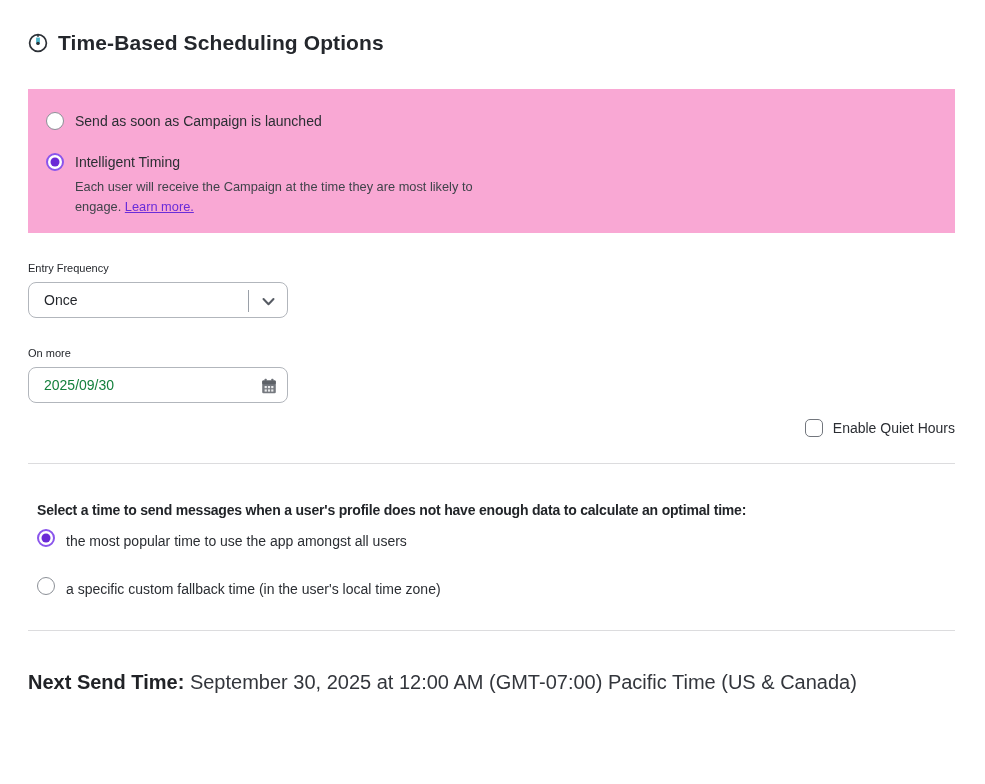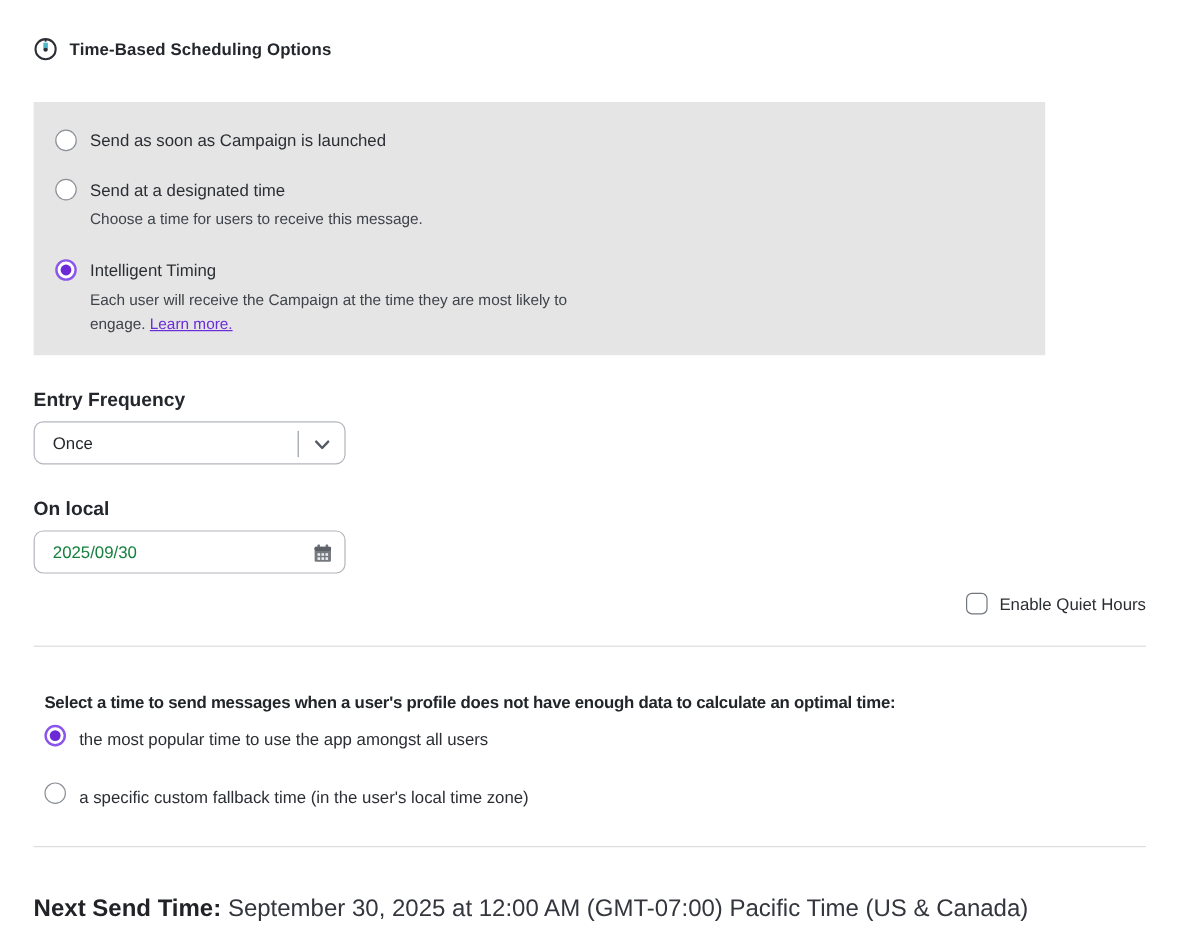--- a/index.html
+++ b/index.html
@@ -12,29 +12,29 @@
   }
   .page { padding-left: 28px; padding-right: 30px; }
 
   
   .header {
     display: flex; align-items: center; gap: 10px;
     padding-top: 31px;
   }
   .header .clock { width: 20px; height: 20px; flex: 0 0 auto; }
   .page-title {
-    font-size: 14px; font-weight: 700; color: #24272c;
+    font-size: 21px; font-weight: 700; color: #24272c;
     letter-spacing: 0.1px;
   }
 
   
   .panel {
     margin-top: 34px;
-    width: 843px;
-    background: #e5e5e5;
+    width: 927px;
+    background: #f9a8d4;
     padding: 22px 20px 16px 18px;
   }
   .option-row { display: flex; align-items: flex-start; }
   .option-row + .option-row { margin-top: 22px; }
   .radio {
     width: 18px; height: 18px; border-radius: 50%;
     border: 1.5px solid #8c9097; background: #ffffff;
     flex: 0 0 auto; margin-top: 0.5px;
     position: relative; cursor: pointer;
   }
@@ -50,21 +50,21 @@
     margin-top: 6px; max-width: 430px;
     font-size: 12.8px; line-height: 20px; color: #3f434a;
   }
   .learn-more {
     color: #6a2cd9; font-weight: 400; text-decoration: underline;
     cursor: pointer;
   }
 
   
   .field-label {
-    font-size: 16px; font-weight: 700; color: #24272c;
+    font-size: 11px; font-weight: 400; color: #24272c;
     margin-top: 29px;
   }
   .control {
     margin-top: 8px;
     width: 260px; height: 36px;
     border: 1px solid #b2b6bc; border-radius: 8px;
     background: #ffffff;
     display: flex; align-items: center;
     position: relative; cursor: pointer;
   }
@@ -135,27 +135,20 @@
 
   <div class="panel">
 
     <div class="option-row">
       <span class="radio"></span>
       <div class="option-text">
         <div class="option-label">Send as soon as Campaign is launched</div>
       </div>
     </div>
 
-    <div class="option-row">
-      <span class="radio"></span>
-      <div class="option-text">
-        <div class="option-label">Send at a designated time</div>
-        <div class="option-desc">Choose a time for users to receive this message.</div>
-      </div>
-    </div>
 
     <div class="option-row">
       <span class="radio selected"></span>
       <div class="option-text">
         <div class="option-label">Intelligent Timing</div>
         <div class="option-desc"><span>Each user will receive the Campaign at the time they are most likely to engage.</span> <span class="learn-more">Learn more.</span></div>
       </div>
     </div>
 
   </div>
@@ -164,21 +157,21 @@
   <div class="control">
     <span class="value-text">Once</span>
     <span class="select-divider"></span>
     <span class="chevron">
       <svg viewBox="0 0 15 15" width="15" height="15">
         <polyline points="2.5,5 7.5,10.3 12.5,5" fill="none" stroke="#565b63" stroke-width="2" stroke-linecap="round" stroke-linejoin="round"></polyline>
       </svg>
     </span>
   </div>
 
-  <div class="field-label">On local</div>
+  <div class="field-label">On more</div>
   <div class="control">
     <input class="date-input" type="text" value="2025/09/30" style="">
     <span class="calendar">
       <svg viewBox="0 0 16 16" width="16" height="16">
         <rect x="3.6" y="0.8" width="2" height="3.4" rx="0.5" fill="#6d7178"></rect>
         <rect x="10.4" y="0.8" width="2" height="3.4" rx="0.5" fill="#6d7178"></rect>
         <rect x="1.2" y="2.6" width="13.6" height="12.6" rx="1.2" fill="#75797f"></rect>
         <rect x="1.2" y="2.6" width="13.6" height="3.6" rx="1.2" fill="#5d6167"></rect>
         <rect x="3.6" y="8" width="2.2" height="2.2" fill="#ffffff" opacity="0.85"></rect>
         <rect x="6.9" y="8" width="2.2" height="2.2" fill="#ffffff" opacity="0.85"></rect>

